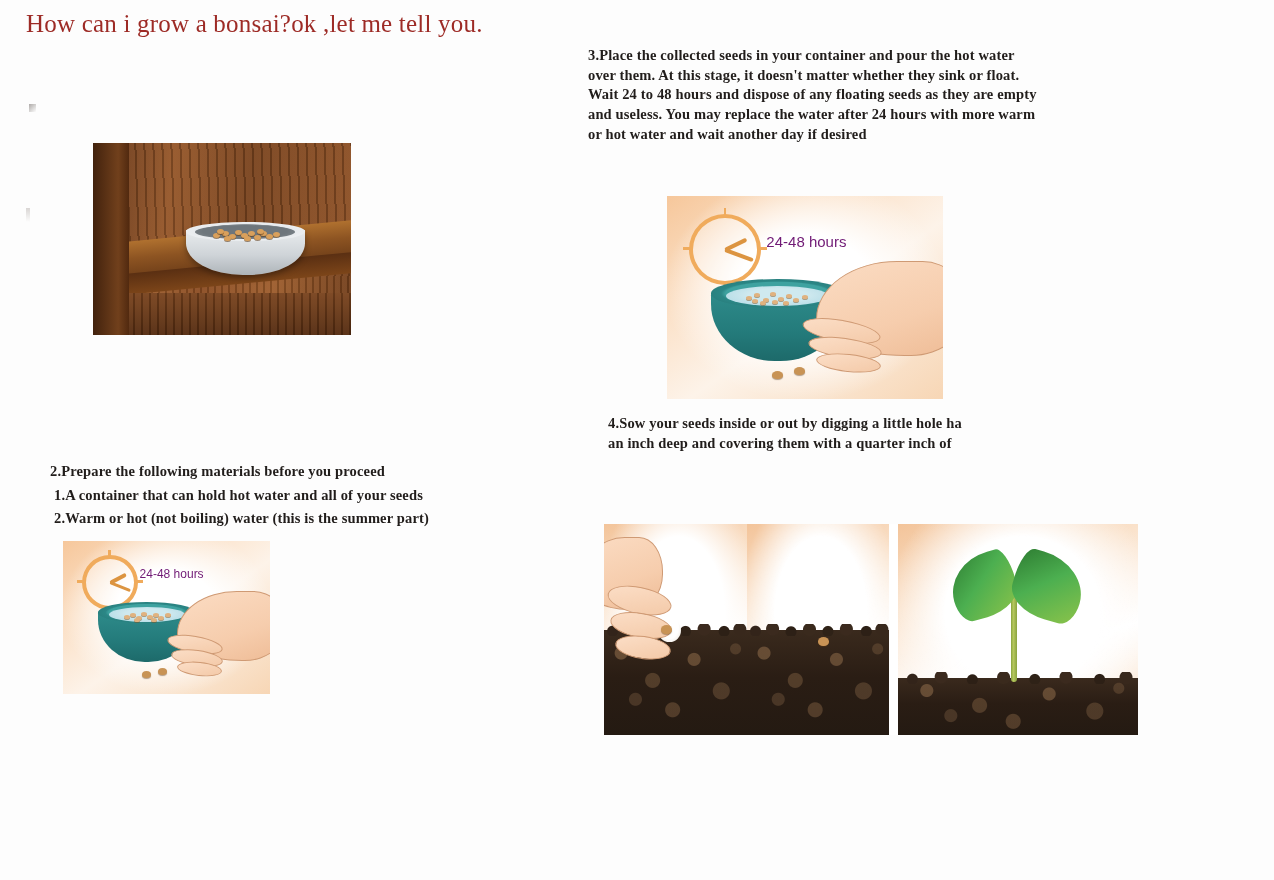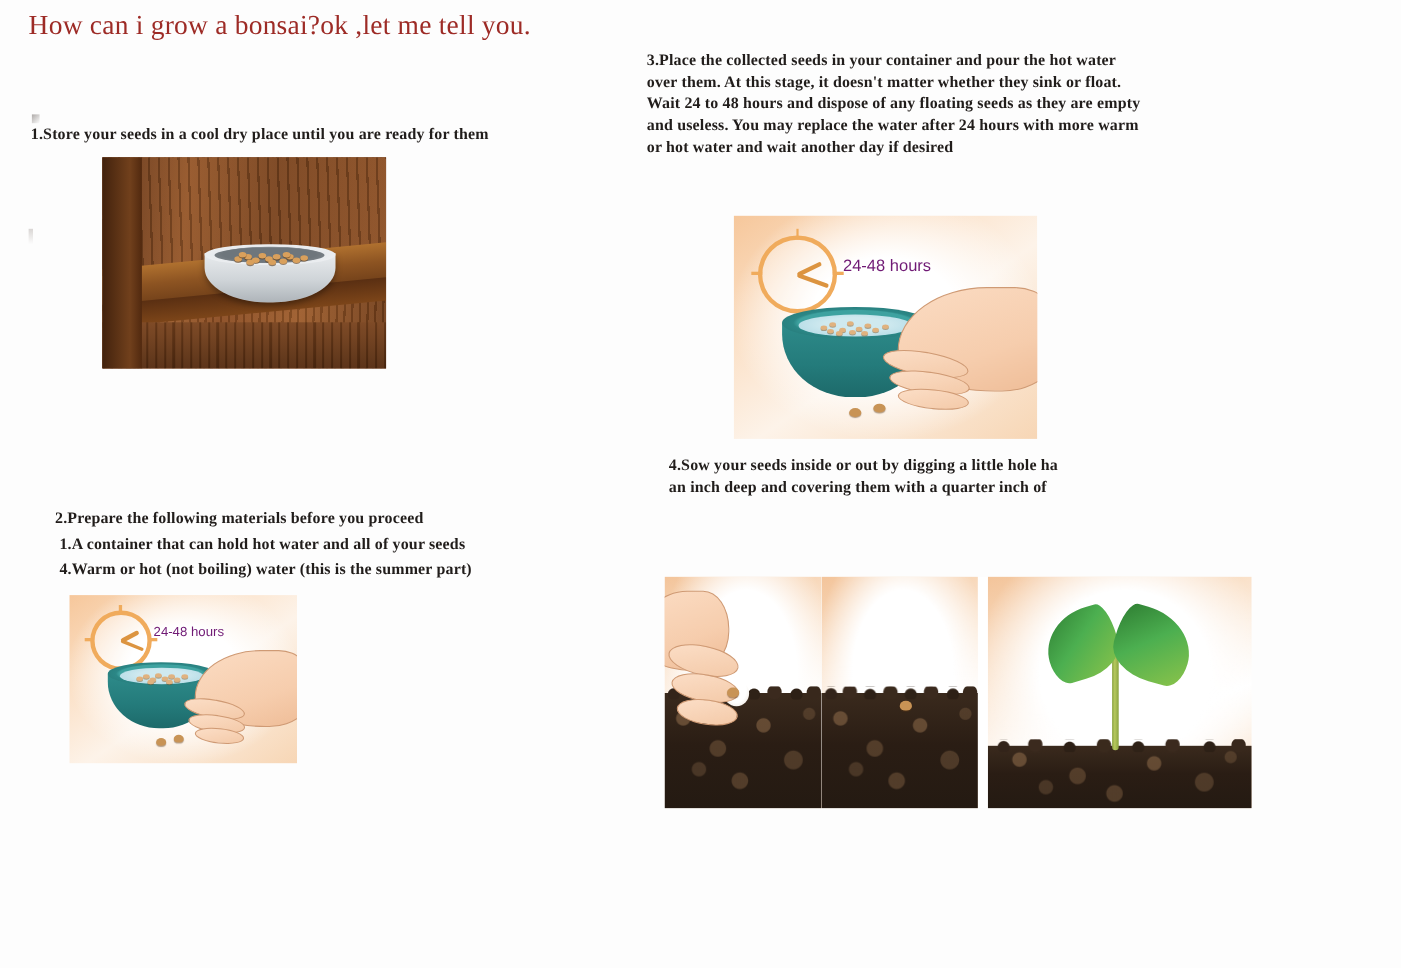--- a/index.html
+++ b/index.html
@@ -281,21 +281,20 @@
 </style>
 </head>
 <body>
 
 <div class="page">
 
   <div class="title">How can i grow a bonsai?ok ,let me tell  you.</div>
 
   <div class="smudge"></div>
   <div class="smudge2"></div>
-  <div class="step-text" id="step1-text">1.Store your seeds in a cool dry place until you are ready for them</div>
 
   <div class="figure" id="fig-bowl">
     <div class="wood-bg"></div>
     <div class="wood-back-panel"></div>
     <div class="wood-shelf"></div>
     <div class="wood-shelf-front"></div>
     <div class="wood-lower"></div>
     <div class="wood-left-post"></div>
     <div class="bowl">
       <div class="bowl-body"></div>
@@ -316,21 +315,21 @@
           <i style="left:47%;top:72%"></i>
         <i style="left:66%;top:8%"></i>
           <i style="left:8%;top:12%"></i>
       </div>
     </div>
   </div>
 
   <div class="step-text" id="step2-text">
     <div>2.Prepare the following materials before you proceed</div>
     <div class="sub-list">1.A container that can hold hot water and all of your seeds</div>
-    <div class="sub-list">4.Warm or hot (not boiling) water (this is the summer part)</div>
+    <div class="sub-list">2.Warm or hot (not boiling) water (this is the summer part)</div>
   </div>
 
   <div class="figure" id="fig-soak-small">
     <div class="illus"></div>
     <div class="clock" style="left:9%;top:9%;width:27%;height:36%">
       <div class="clock-face"></div>
       <div class="clock-tick" style="left:48%;top:-9%;width:4%;height:14%"></div>
       <div class="clock-tick" style="left:48%;top:95%;width:4%;height:14%"></div>
       <div class="clock-tick" style="left:-9%;top:46%;width:14%;height:5%"></div>
       <div class="clock-tick" style="left:95%;top:46%;width:14%;height:5%"></div>

